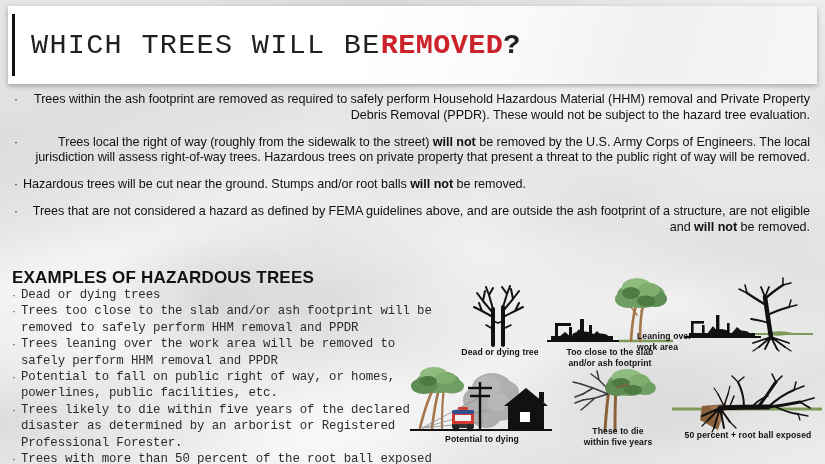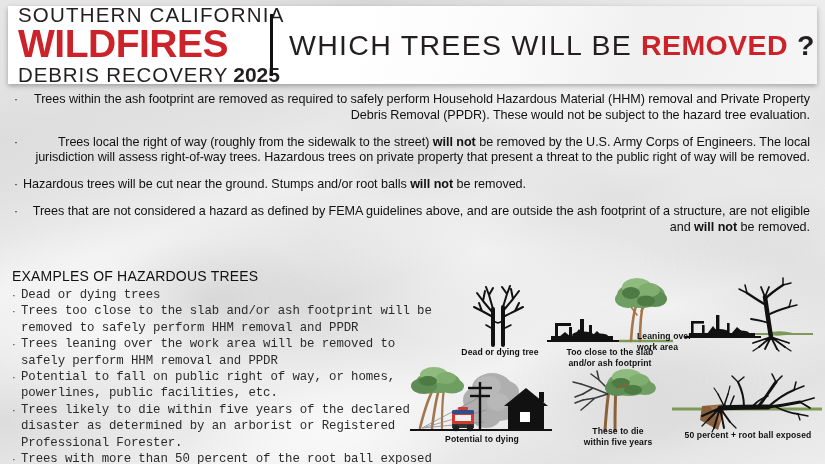--- a/index.html
+++ b/index.html
@@ -56,21 +56,21 @@
   .logo-l3{
     font-size:20.5px;letter-spacing:0.9px;color:#231f20;line-height:1;
     margin-top:2px;white-space:nowrap;display:flex;align-items:baseline;gap:5px;
   }
   .logo-year{font-weight:bold;letter-spacing:0px;font-size:21px;}
   .divider{
     width:3px;height:62px;background:#111;margin:0 16px 0 4px;flex:0 0 auto;
   }
   .headline{
     font-size:28.5px;letter-spacing:1.3px;color:#231f20;white-space:nowrap;
-    display:flex;align-items:flex-start;gap:9px;font-weight:400;
+    display:flex;align-items:flex-start;gap:0;font-weight:400;font-family:Liberation Mono, monospace;
   }
   .headline .em{color:#CC2229;font-weight:bold;letter-spacing:0.4px;}
   .headline .qm{color:#231f20;font-weight:bold;}
 
   
   .bullets{
     position:absolute;left:14px;top:92px;width:796px;
   }
   .bul{
     display:flex;margin-bottom:11px;
@@ -83,21 +83,21 @@
     font-size:12.6px;line-height:15.8px;color:#111;
     font-family:"Liberation Sans", sans-serif;
     letter-spacing:-0.05px;
     text-align:right;
   }
   .bul .txt b{font-weight:bold;}
 
   
   .examples-title{
     position:absolute;left:12px;top:268px;
-    font-size:14px;font-weight:normal;color:#111;letter-spacing:0.2px;
+    font-size:17px;font-weight:bold;color:#111;letter-spacing:0.2px;
   }
   .ex-list{
     position:absolute;left:12px;top:287px;width:420px;
   }
   .ex{
     display:flex;margin-bottom:0px;
   }
   .ex .dot{width:9px;flex:0 0 9px;color:#333;font-size:11px;line-height:16.4px;}
   .ex .txt{font-size:12.4px;line-height:16.4px;color:#2b2b2b;letter-spacing:-0.1px;font-family:Liberation Mono, monospace;}
 
@@ -110,28 +110,20 @@
   }
   svg{display:block;overflow:visible;}
 </style>
 </head>
 <body>
 
 <div class="poster">
   <div class="smoke"></div>
 
   <div class="header">
-    <div class="logo">
-      <div class="logo-l1">SOUTHERN CALIFORNIA</div>
-      <div class="logo-l2">WILDFIRES</div>
-      <div class="logo-l3">
-        <span>DEBRIS RECOVERY</span>
-        <span class="logo-year">2025</span>
-      </div>
-    </div>
     <div class="divider"></div>
     <div class="headline">
       <span>WHICH TREES WILL BE</span>
       <span class="em">REMOVED</span>
         <span class="qm">?</span>
     </div>
   </div>
 
   <div class="bullets">
     <div class="bul">

